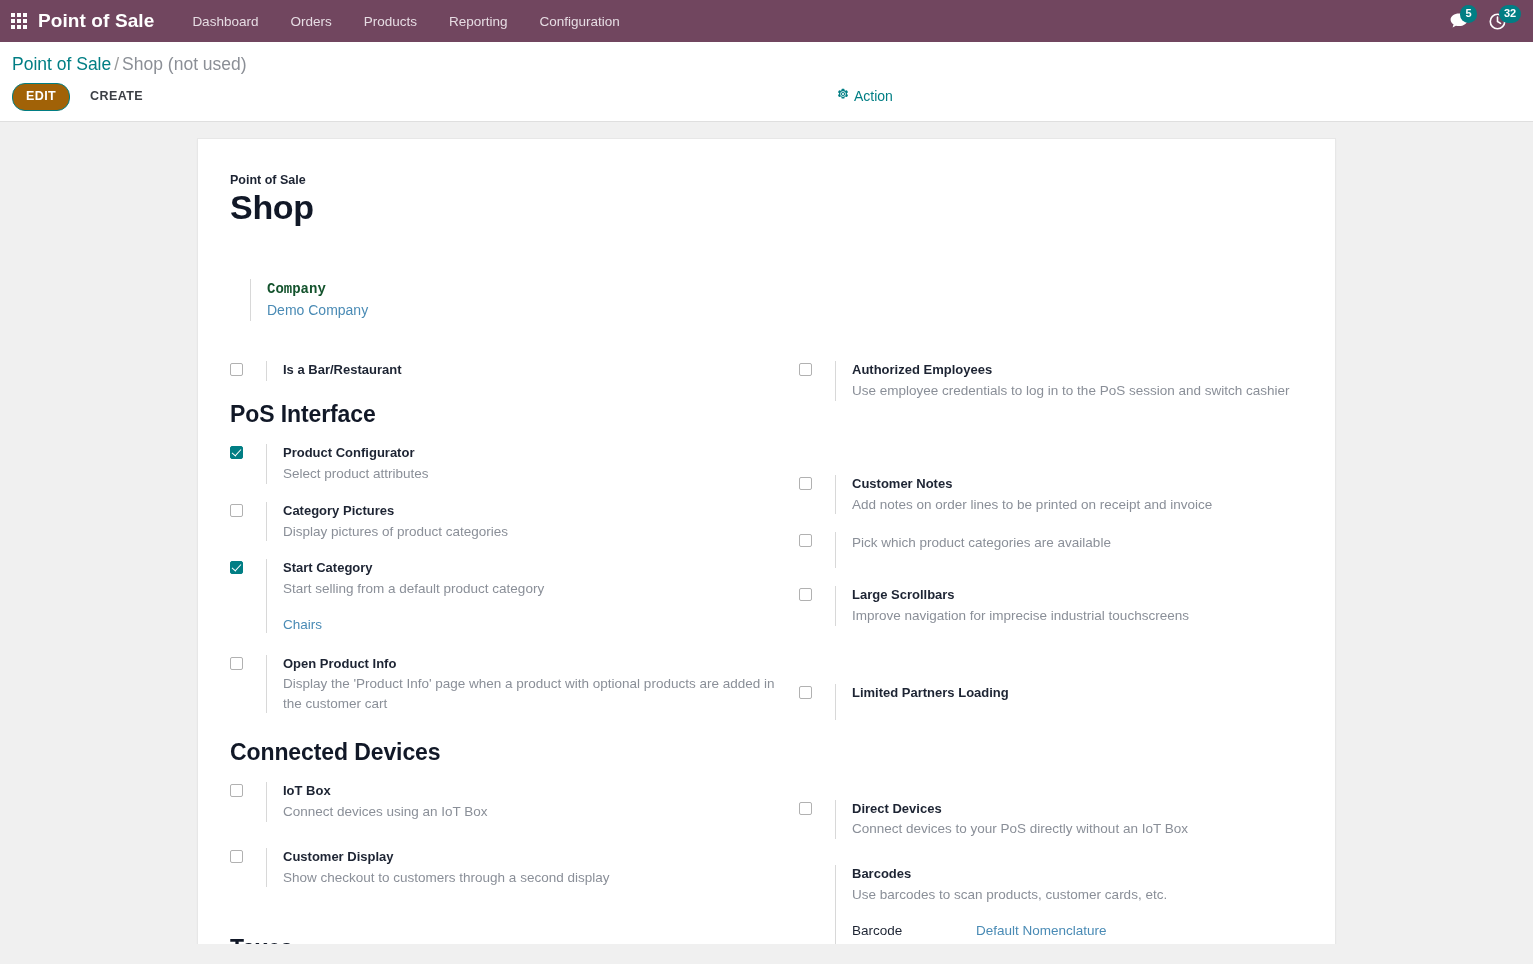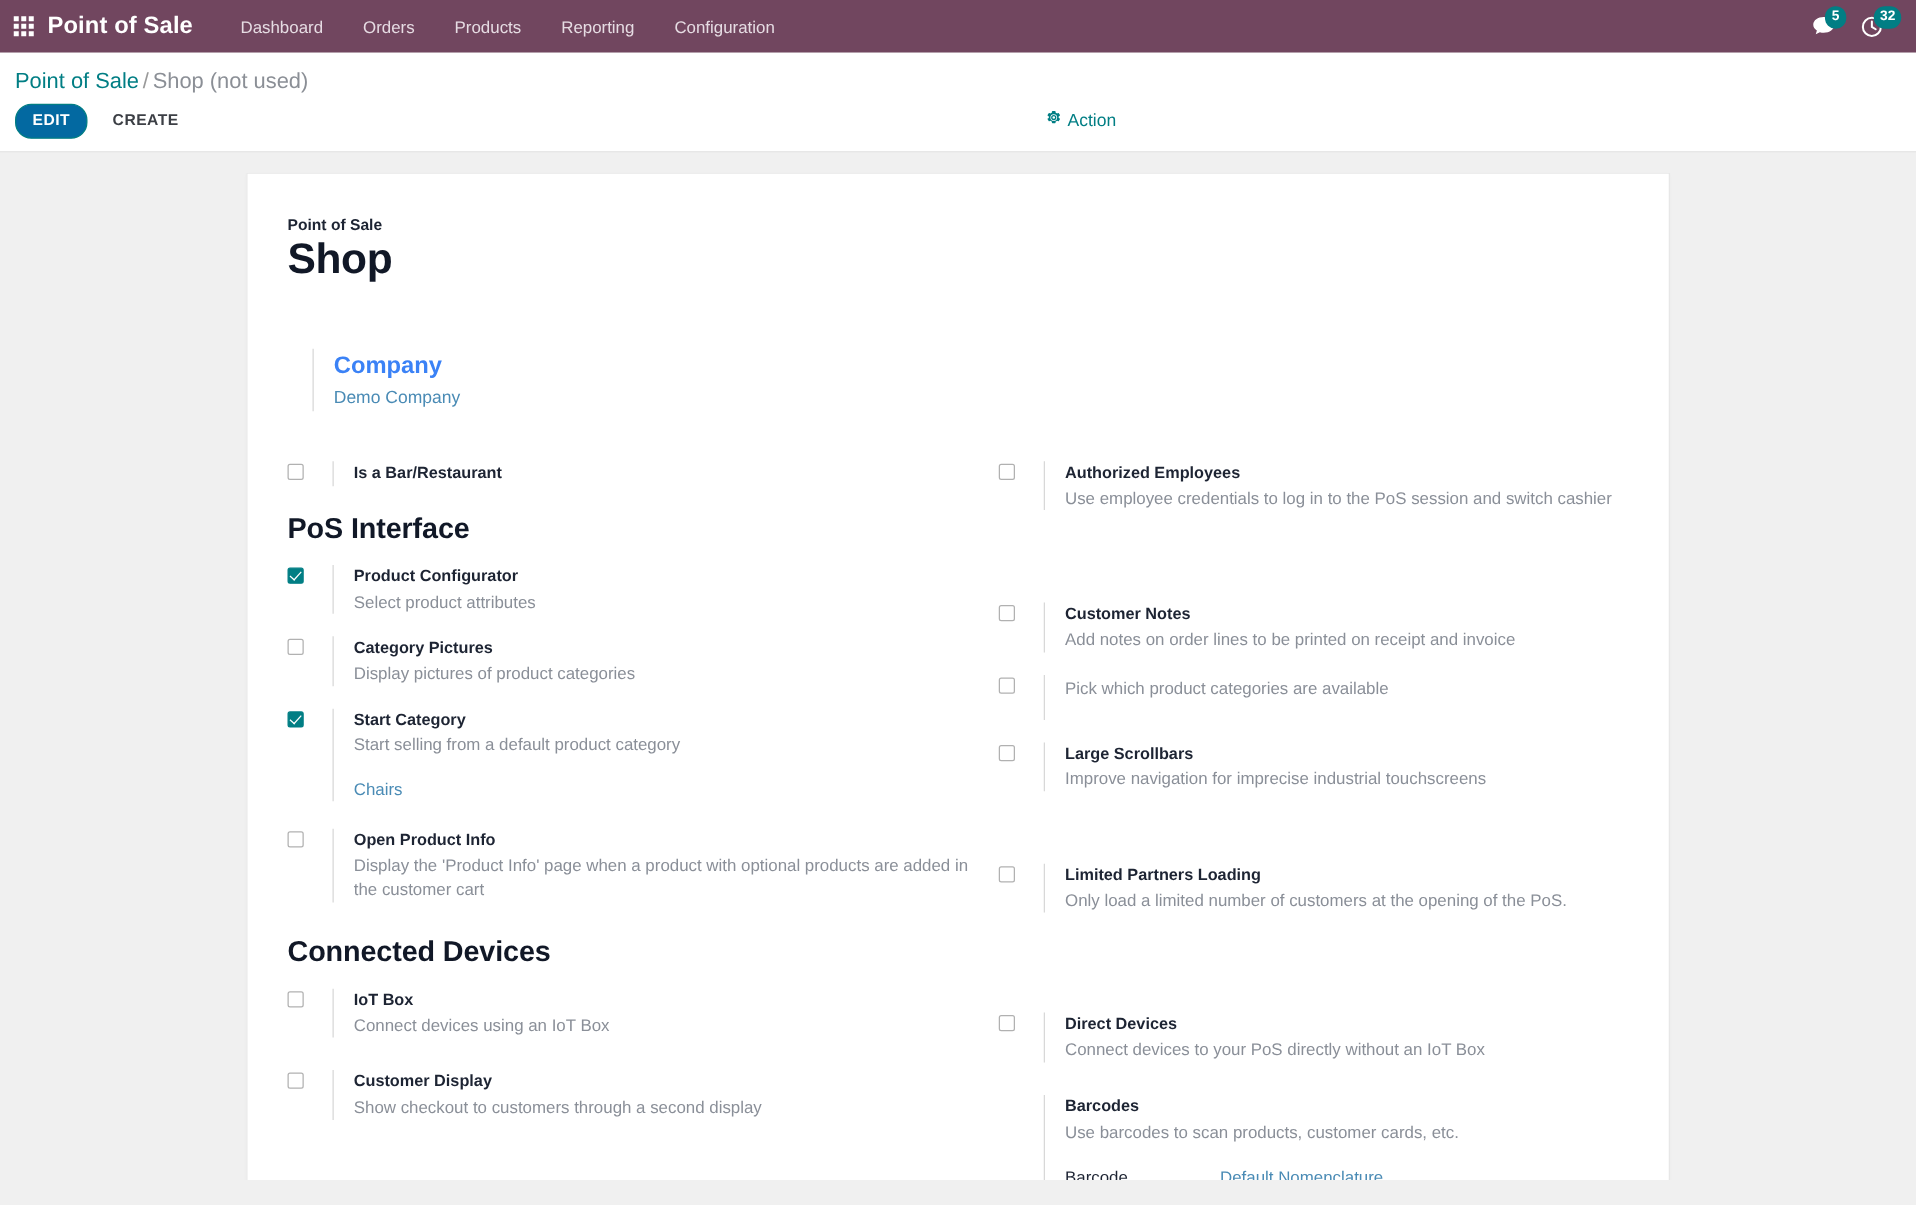--- a/index.html
+++ b/index.html
@@ -98,21 +98,21 @@
   .bc-current { color: #8b8f96; }
 
   .cp-buttons {
     display: flex;
     align-items: center;
     padding: 6px 0 10px 12px;
     position: relative;
     min-height: 38px;
   }
   .btn-primary {
-    background: #0369a1;
+    background: #a16207;
     color: #ffffff;
     font-size: 12.5px;
     font-weight: 700;
     letter-spacing: .4px;
     border: 1px solid #017e84;
     border-radius: 13px;
     padding: 6px 13px 7px;
     cursor: pointer;
     line-height: 1;
     text-align: center;
@@ -184,24 +184,25 @@
   }
 
   
   .company-group {
     margin: 52px 0 0 36px;
     border-left: 1px solid #d8d8d8;
     padding-left: 16px;
     width: 300px;
   }
   .fld-label {
-    font-size: 19px;
-    font-weight: 700;
-    color: #3b82f6;
+    font-size: 14px;
+    font-weight: 700;
+    color: #14532d;
     line-height: 1.5;
+    font-family: Liberation Mono, monospace;
   }
   .fld-link {
     font-size: 14px;
     color: #4a8bb5;
     cursor: pointer;
     line-height: 1.55;
     display: inline-block;
   }
 
   
@@ -505,21 +506,20 @@
             <div class="s-desc">Improve navigation for imprecise industrial touchscreens</div>
           </div>
         </div>
 
         <div class="setting">
           <div class="cb-cell">
             <span class="cbox"></span>
           </div>
           <div class="setting-body">
             <div class="s-title">Limited Partners Loading</div>
-            <div class="s-desc">Only load a limited number of customers at the opening of the PoS.</div>
           </div>
         </div>
 
         <div style="height:62px;"></div>
 
         <div class="setting" style="margin-bottom:26px;">
           <div class="cb-cell">
             <span class="cbox"></span>
           </div>
           <div class="setting-body">

